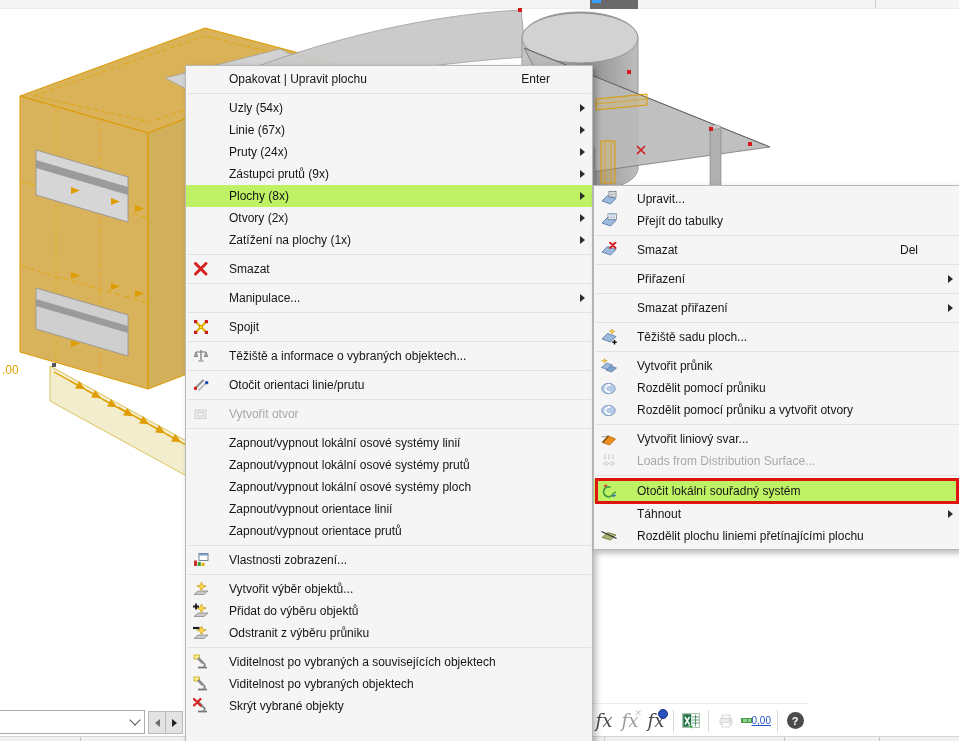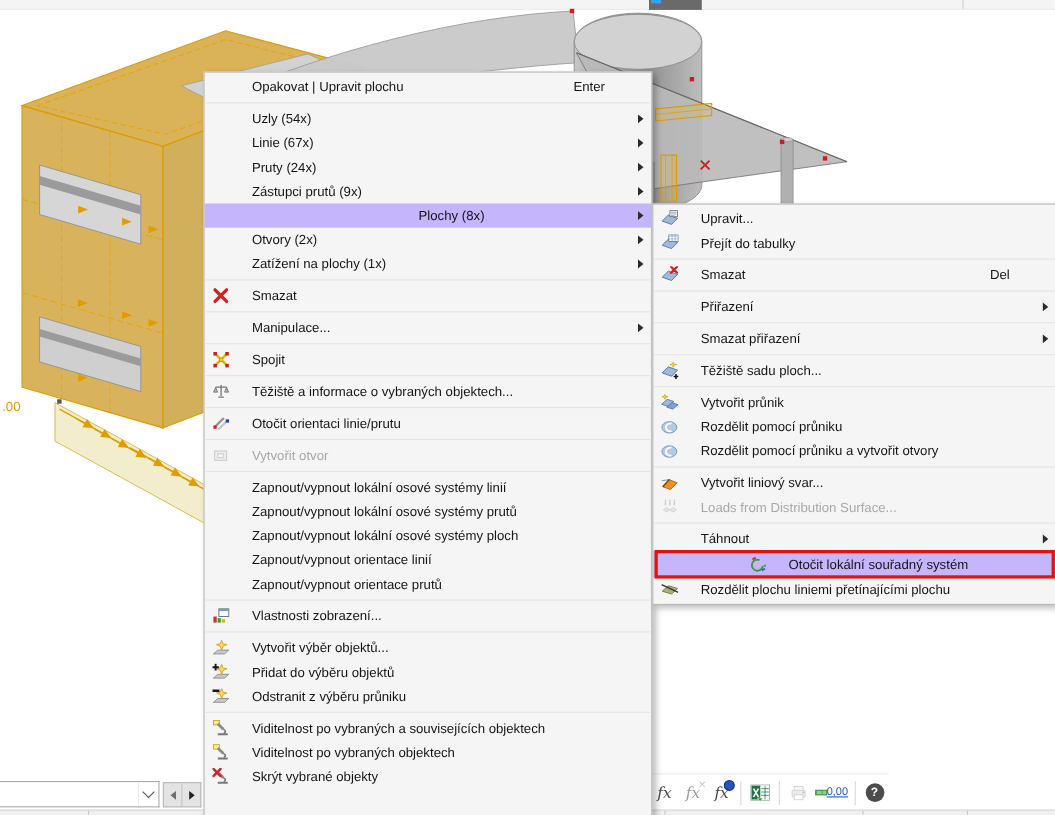--- a/index.html
+++ b/index.html
@@ -19,41 +19,41 @@
   .navbtn{width:16px;height:21px;background:#e3e3e3;border:1px solid #b9b9b9;display:flex;align-items:center;justify-content:center;}
   .navbtn+.navbtn{border-left:none;}
   .tri-l{width:0;height:0;border-top:4px solid transparent;border-bottom:4px solid transparent;border-right:5px solid #6e6e6e;}
   .tri-r{width:0;height:0;border-top:4px solid transparent;border-bottom:4px solid transparent;border-left:5px solid #222;}
   
   .fx-bar{position:absolute;left:585px;top:703px;height:33px;display:flex;align-items:center;z-index:3;border-top:1px solid #ececec;padding-left:6px;}
   .tbi{width:26px;height:26px;display:flex;align-items:center;justify-content:center;position:relative;}
   .tbi svg{width:18px;height:16px;}
   .tbi.dis{filter:grayscale(1) opacity(.55);}
   .tsep{width:1px;height:22px;background:#d9d9d9;margin:0 4px;}
-  .fxg{font-family:"DejaVu Serif","Liberation Serif",serif;font-style:italic;font-size:14px;color:#4a4a4a;}
+  .fxg{font-family:"DejaVu Serif","Liberation Serif",serif;font-style:italic;font-size:18px;color:#4a4a4a;}
   .ov{position:absolute;top:1px;right:1px;font-size:9px;font-weight:bold;line-height:9px;}
   .ov-x{color:#9a9a9a;}
   .ov-eye{width:8px;height:8px;border-radius:50%;background:#2a52be;border:1px solid #12307e;}
   .dec{display:flex;flex-direction:row;align-items:center;width:30px;}
   .dec .ruler{width:24px;height:5px;background:#8fd08f;border:1px solid #4a9a4a;box-sizing:border-box;
       background-image:linear-gradient(90deg,#4a9a4a 1px,transparent 1px);background-size:5px 3px;background-repeat:repeat-x;}
   .dec .dlabel{font-size:10px;color:#2255cc;text-decoration:underline;line-height:11px;}
   .help-c{width:17px;height:17px;border-radius:50%;background:#4c4c4c;color:#fff;font-weight:bold;font-size:11px;
       display:flex;align-items:center;justify-content:center;}
   
   .status-bar{position:absolute;left:0;top:736px;width:959px;height:5px;background:#f0f0f0;border-top:1px solid #d4d4d4;z-index:3;}
   .sdiv{position:absolute;top:0;width:1px;height:5px;background:#c8c8c8;}
   
   .menu{position:absolute;background:#f5f5f5;border:1px solid #b8b8b8;box-shadow:3px 3px 6px rgba(0,0,0,.28);
         padding:2px 0;box-sizing:border-box;}
   .menu.main{left:185px;top:65px;width:408px;height:680px;z-index:10;}
   .menu.sub{left:593px;top:185px;width:368px;z-index:11;}
   .mrow{display:flex;align-items:center;height:22px;position:relative;}
   .mrow.ann{height:24px;}
-  .mrow.hl{background:#c4b5fd;justify-content:center;}
+  .mrow.hl{background:#bef264;}
   .mrow.dis{color:#a8a8a8;}
   .mrow.dis .mi-icon{filter:grayscale(1) opacity(.5);}
   .mi-icon{width:20px;height:16px;margin-left:7px;flex:0 0 20px;display:flex;align-items:center;}
   .mi-icon svg{width:16px;height:16px;}
   .mi-label{margin-left:16px;white-space:nowrap;}
   .mi-short{margin-left:auto;margin-right:42px;}
   .mi-arrow{position:absolute;right:7px;top:50%;margin-top:-4px;width:0;height:0;
             border-left:5px solid #2b2b2b;border-top:4px solid transparent;border-bottom:4px solid transparent;}
   .msep{height:7px;display:flex;align-items:center;padding:0 1px;}
   .msep i{display:block;height:1px;background:#e3e3e3;width:100%;}
@@ -673,35 +673,35 @@
         <span class="mi-icon">
           <svg viewBox="0 0 16 16">
             <use href="#i-dist"></use>
           </svg>
         </span>
         <span class="mi-label">Loads from Distribution Surface...</span>
       </div>
       <div class="msep">
         <i></i>
       </div>
-      <div class="mrow">
-        <span class="mi-icon"></span>
-        <span class="mi-label">Táhnout</span>
-        <span class="mi-arrow"></span>
-      </div>
       <div class="mrow hl ann">
         <span class="mi-icon">
           <svg viewBox="0 0 16 16">
             <use href="#i-rot"></use>
           </svg>
         </span>
         <span class="mi-label">Otočit lokální souřadný systém</span>
         <span class="red-box"></span>
       </div>
       <div class="mrow">
+        <span class="mi-icon"></span>
+        <span class="mi-label">Táhnout</span>
+        <span class="mi-arrow"></span>
+      </div>
+      <div class="mrow">
         <span class="mi-icon">
           <svg viewBox="0 0 16 16">
             <use href="#i-div-lines"></use>
           </svg>
         </span>
         <span class="mi-label">Rozdělit plochu liniemi přetínajícími plochu</span>
       </div>
     </div>
 
 </div>

